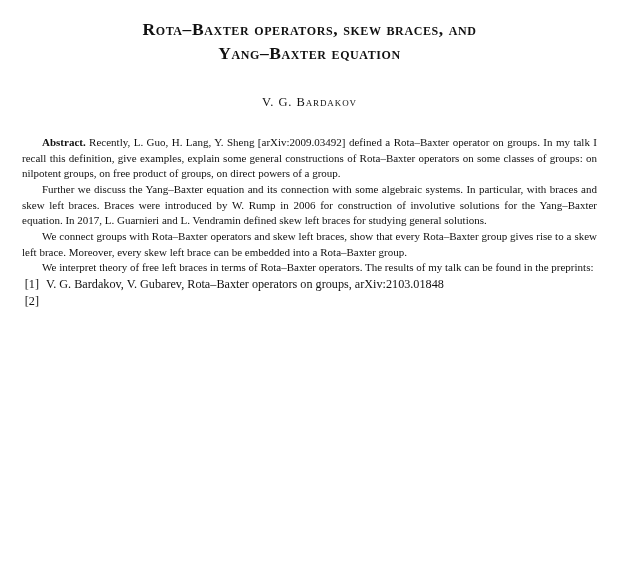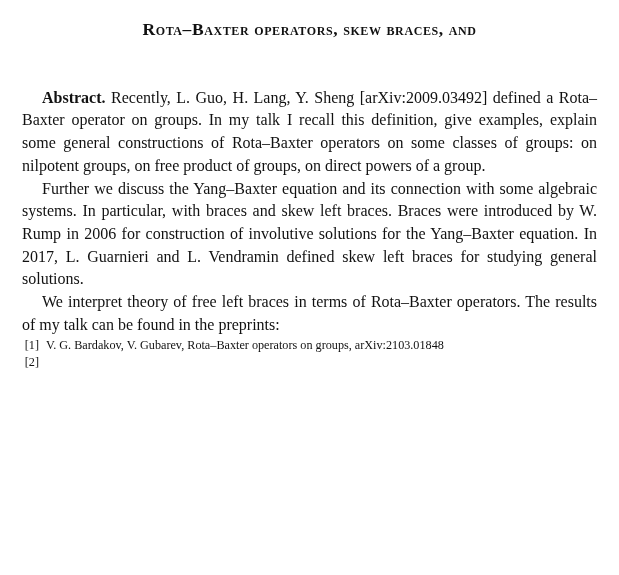--- a/index.html
+++ b/index.html
@@ -34,22 +34,22 @@
     display: block;
   }
   .author {
     text-align: center;
     font-size: 12.5px;
     letter-spacing: 0.9px;
     margin-top: 30px;
     font-variant: small-caps;
   }
   .abstract {
-    margin-top: 45px;
-    font-size: 16px;
+    margin-top: 25px;
+    font-size: 11px;
     line-height: 1.42;
     text-align: justify;
     text-justify: inter-word;
     font-family: Liberation Serif, serif;
   }
   .abstract p {
     margin: 0;
     text-indent: 20px;
   }
   .abstract p.first {
@@ -91,26 +91,29 @@
     padding-left: 10px;
   }
 </style>
 </head>
 <body>
 
 <div class="page">
 
   <div class="title">
     <span class="title-line">Rota–Baxter operators, skew braces, and</span>
+    <span class="title-line">Yang–Baxter equation</span>
   </div>
 
+  <div class="author">V. G. Bardakov</div>
 
   <div class="abstract">
     <p class="first"><span class="abs-label">Abstract.</span><span> Recently, L. Guo, H. Lang, Y. Sheng [arXiv:2009.03492] defined a Rota–Baxter operator on groups. In my talk I recall this definition, give examples, explain some general constructions of Rota–Baxter operators on some classes of groups: on nilpotent groups, on free product of groups, on direct powers of a group.</span></p>
     <p>Further we discuss the Yang–Baxter equation and its connection with some algebraic systems. In particular, with braces and skew left braces. Braces were introduced by W. Rump in 2006 for construction of involutive solutions for the Yang–Baxter equation. In 2017, L. Guarnieri and L. Vendramin defined skew left braces for studying general solutions.</p>
+    <p>We connect groups with Rota–Baxter operators and skew left braces, show that every Rota–Baxter group gives rise to a skew left brace. Moreover, every skew left brace can be embedded into a Rota–Baxter group.</p>
     <p>We interpret theory of free left braces in terms of Rota–Baxter operators. The results of my talk can be found in the preprints:</p>
   </div>
 
 
   <div class="ref-list">
     <div class="ref-item">
       <span class="ref-num">[1]</span>
       <span class="ref-text">
         <span>V. G. Bardakov, V. Gubarev, Rota–Baxter operators on groups, arXiv:2103.01848</span>
       </span>

